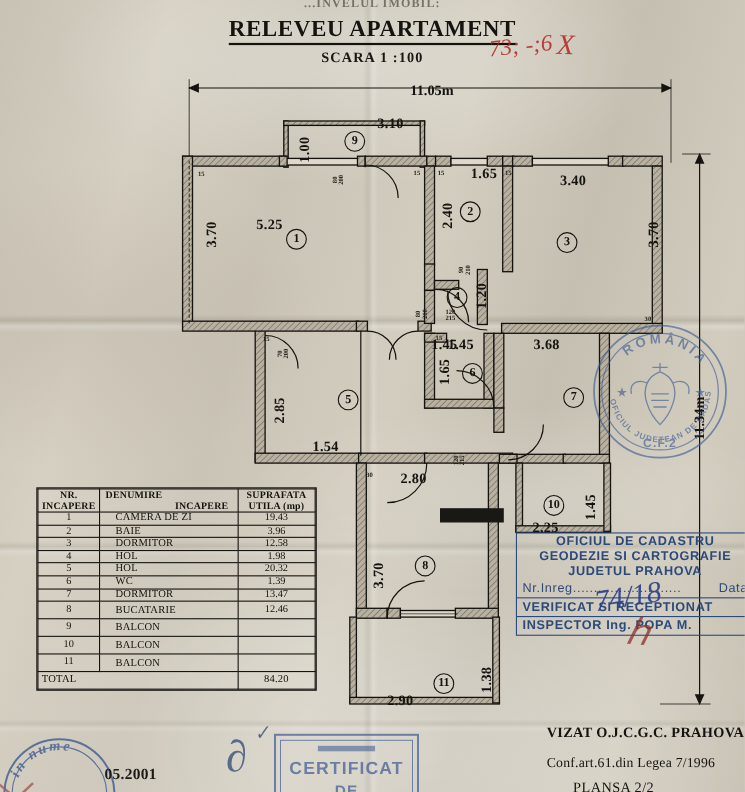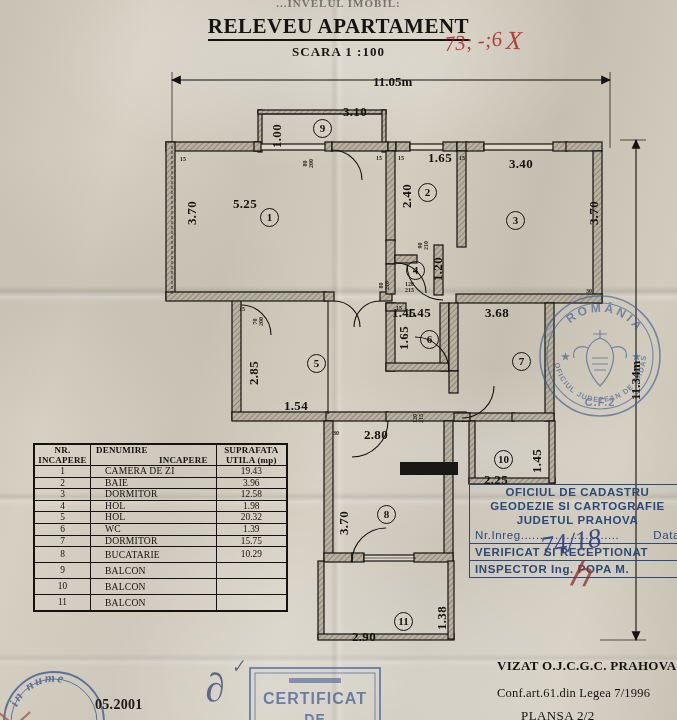--- a/index.html
+++ b/index.html
@@ -386,43 +386,47 @@
           <td class="c3">20.32</td>
         </tr>
   <tr>
           <td class="c1">6</td>
           <td class="c2">WC</td>
           <td class="c3">1.39</td>
         </tr>
   <tr>
           <td class="c1">7</td>
           <td class="c2">DORMITOR</td>
-          <td class="c3">15.75</td>
+          <td class="c3">13.47</td>
         </tr>
   <tr class="balc">
           <td class="c1">8</td>
           <td class="c2">BUCATARIE</td>
-          <td class="c3">10.29</td>
+          <td class="c3">12.46</td>
         </tr>
   <tr class="balc">
           <td class="c1">9</td>
           <td class="c2">BALCON</td>
           <td class="c3"></td>
         </tr>
   <tr class="balc">
           <td class="c1">10</td>
           <td class="c2">BALCON</td>
           <td class="c3"></td>
         </tr>
   <tr class="balc">
           <td class="c1">11</td>
           <td class="c2">BALCON</td>
           <td class="c3"></td>
         </tr>
 
+  <tr class="tot">
+          <td class="lbl" colspan="2">TOTAL</td>
+          <td class="c3">84.20</td>
+        </tr>
 </tbody>
     </table>
 </div>
 
 <div id="cadbox">
   <div class="l">OFICIUL DE CADASTRU</div>
   <div class="l">GEODEZIE SI CARTOGRAFIE</div>
   <div class="l">JUDETUL PRAHOVA</div>
   <div class="nr">
     <span>Nr.Inreg.</span>

